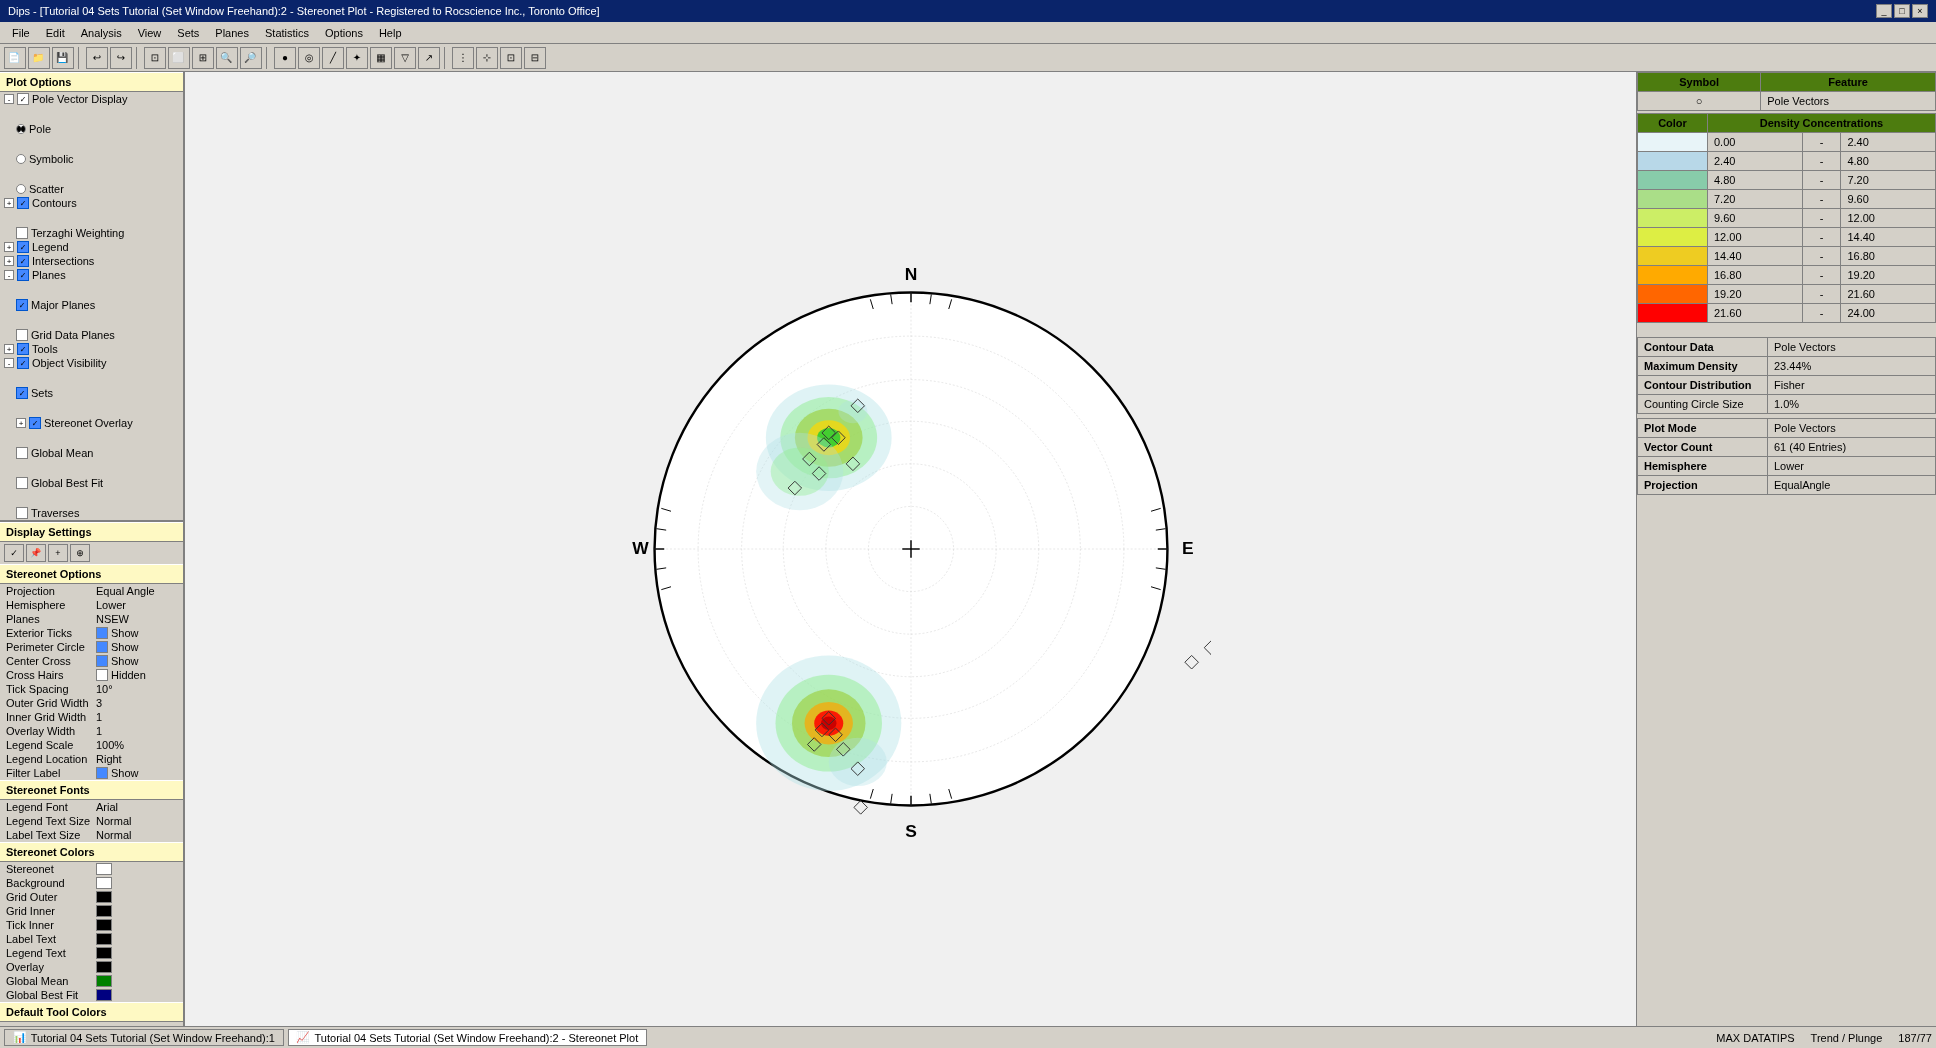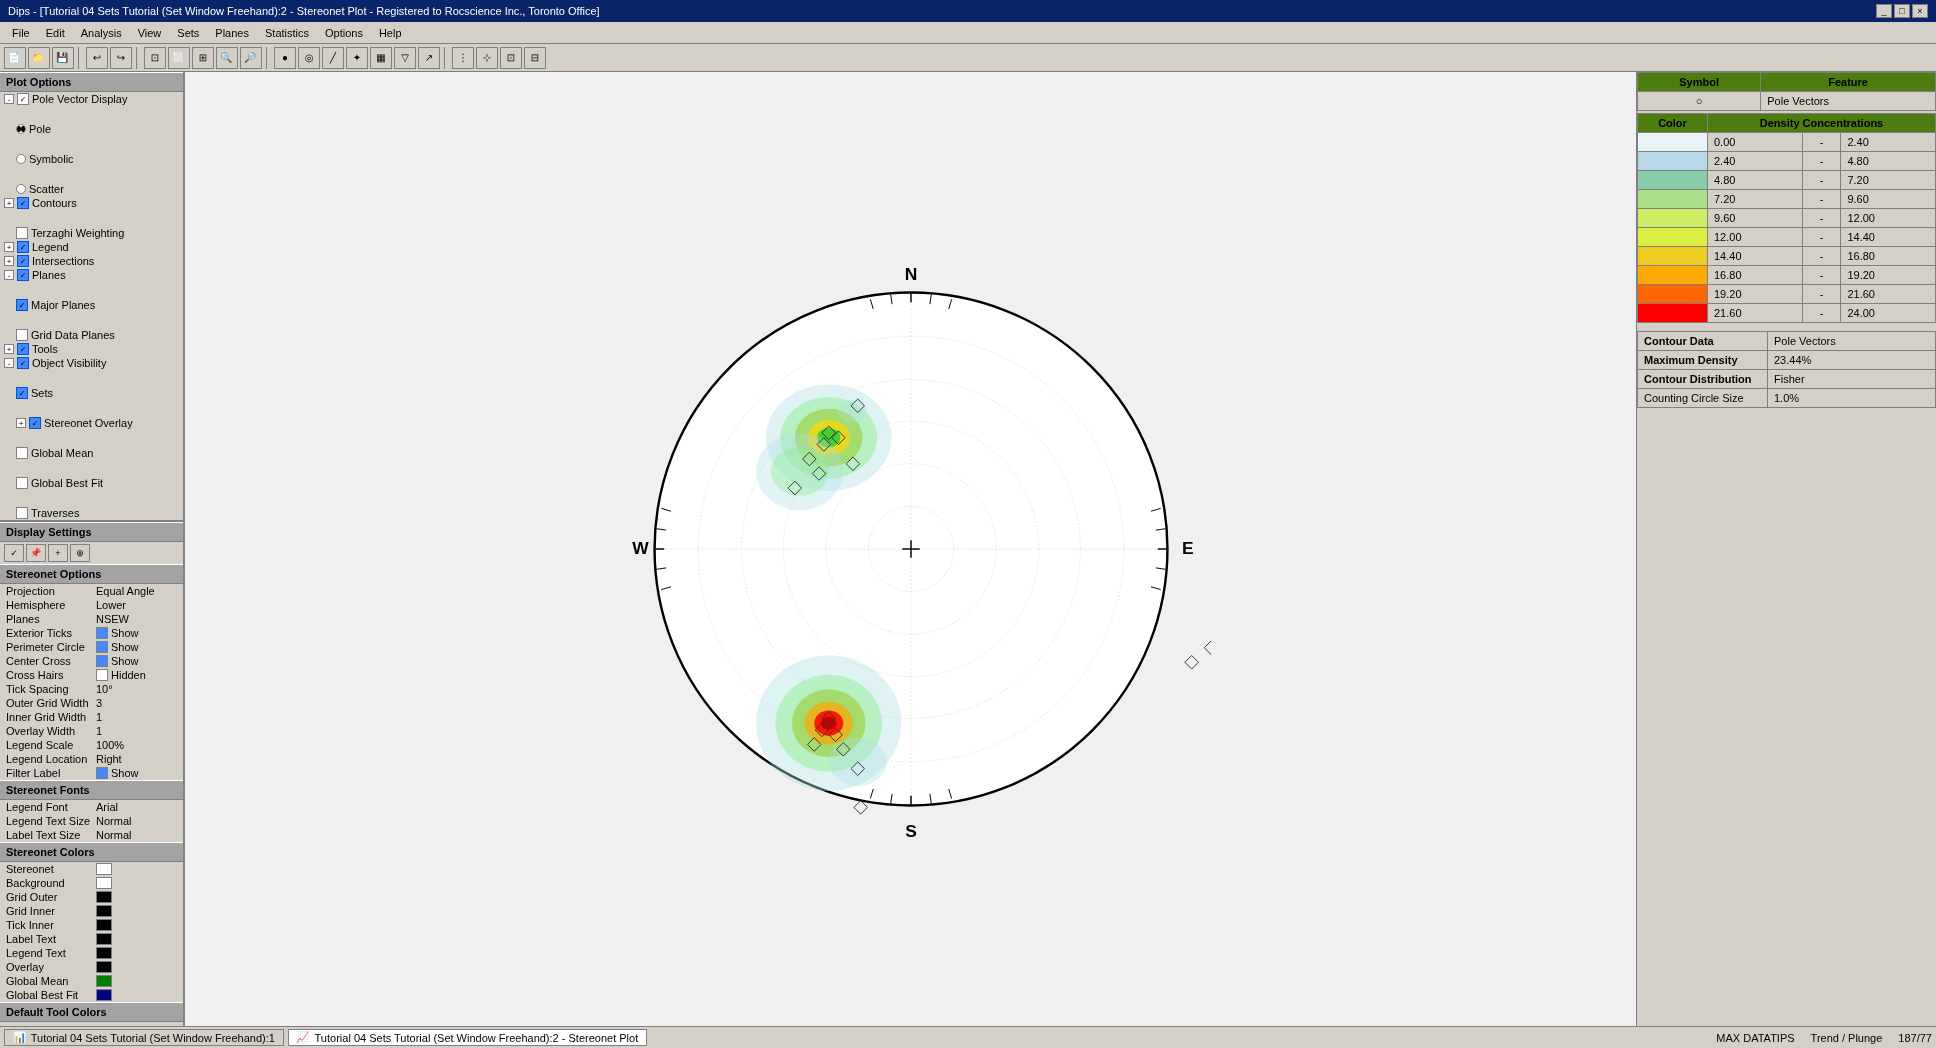--- a/index.html
+++ b/index.html
@@ -18,21 +18,21 @@
     .toolbar { background: #d4d0c8; height: 28px; display: flex; align-items: center; padding: 2px 4px; border-bottom: 1px solid #808080; gap: 2px; }
     .tb-btn { width: 22px; height: 22px; background: #d4d0c8; border: 1px solid #808080; display: flex; align-items: center; justify-content: center; cursor: pointer; font-size: 10px; }
     .tb-sep { width: 4px; height: 22px; border-left: 1px solid #808080; margin: 0 2px; }
     
     
     .main-layout { display: flex; height: calc(1048px - 22px - 22px - 28px - 22px); }
     
     
     .left-panel { width: 185px; background: #d4d0c8; border-right: 2px solid #808080; overflow-y: auto; display: flex; flex-direction: column; }
     
-    .panel-section-header { background: #a3a3a3; padding: 3px 6px; font-weight: bold; font-size: 11px; border-bottom: 1px solid #808080; border-top: 1px solid #fff; }
+    .panel-section-header { background: #fef9c3; padding: 3px 6px; font-weight: bold; font-size: 11px; border-bottom: 1px solid #808080; border-top: 1px solid #fff; }
     
     .tree-item { display: flex; align-items: center; padding: 1px 4px; cursor: pointer; font-size: 11px; }
     .tree-expand { width: 10px; height: 10px; border: 1px solid #808080; background: #fff; display: inline-flex; align-items: center; justify-content: center; font-size: 8px; margin-right: 3px; cursor: pointer; flex-shrink: 0; }
     .checkbox { width: 12px; height: 12px; border: 1px solid #808080; background: #fff; display: inline-flex; align-items: center; justify-content: center; margin-right: 3px; flex-shrink: 0; }
     .checkbox.checked { background: #fff; }
     .checkbox.checked::after { content: '✓'; font-size: 8px; color: #000; }
     .radio { width: 12px; height: 12px; border-radius: 50%; border: 1px solid #808080; background: #fff; display: inline-flex; align-items: center; justify-content: center; margin-right: 3px; flex-shrink: 0; }
     .radio.checked::after { content: ''; width: 6px; height: 6px; border-radius: 50%; background: #000; }
     .indent1 { margin-left: 12px; margin-top: 16px; }
     
@@ -541,41 +541,61 @@
   </tr>
           <tr>
     <td style="background:#ff0000; width:70px; height:16px;"></td>
     <td>21.60</td>
     <td style="text-align:center;">-</td>
     <td>24.00</td>
   </tr>
         </tbody>
     </table>
 
-    <table class="legend-table" style="margin-top:8px;">
+    <table class="legend-table" style="margin-top:14px;">
       <tbody>
         <tr>
           <td style="font-weight:bold; width:130px;">Contour Data</td>
           <td>Pole Vectors</td>
         </tr>
         <tr>
           <td style="font-weight:bold;">Maximum Density</td>
           <td>23.44%</td>
         </tr>
         <tr>
           <td style="font-weight:bold;">Contour Distribution</td>
           <td>Fisher</td>
         </tr>
         <tr>
           <td style="font-weight:normal;">Counting Circle Size</td>
           <td>1.0%</td>
         </tr>
       </tbody>
     </table>
 
+    <table class="legend-table" style="margin-top:4px;">
+      <tbody>
+        <tr>
+          <td style="font-weight:bold; width:130px;">Plot Mode</td>
+          <td>Pole Vectors</td>
+        </tr>
+        <tr>
+          <td style="font-weight:bold;">Vector Count</td>
+          <td>61 (40 Entries)</td>
+        </tr>
+        <tr>
+          <td style="font-weight:bold;">Hemisphere</td>
+          <td>Lower</td>
+        </tr>
+        <tr>
+          <td style="font-weight:bold;">Projection</td>
+          <td>EqualAngle</td>
+        </tr>
+      </tbody>
+    </table>
   </div>
 
 </div>
 
 <div class="status-bar">
   <div class="status-tab">
     <span>📊</span>
     <span>Tutorial 04 Sets Tutorial (Set Window Freehand):1</span>
   </div>
   <div class="status-tab active">

